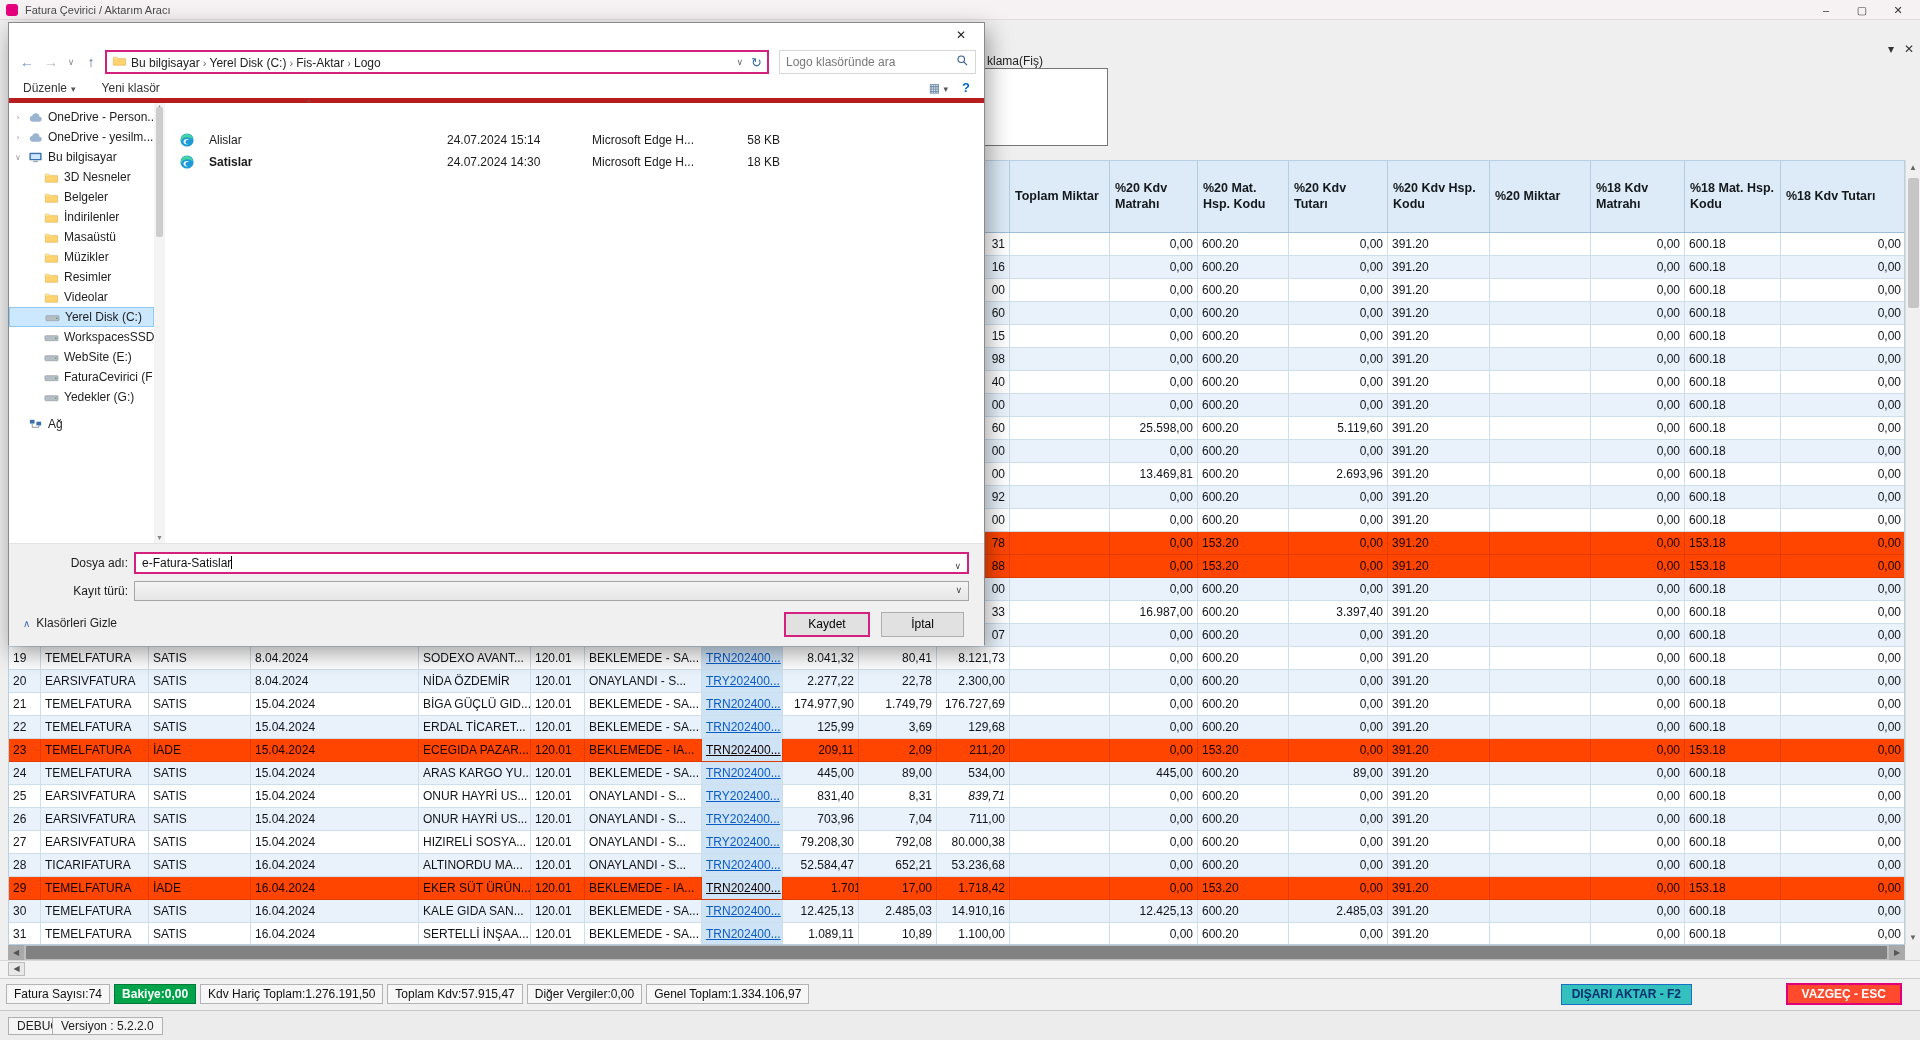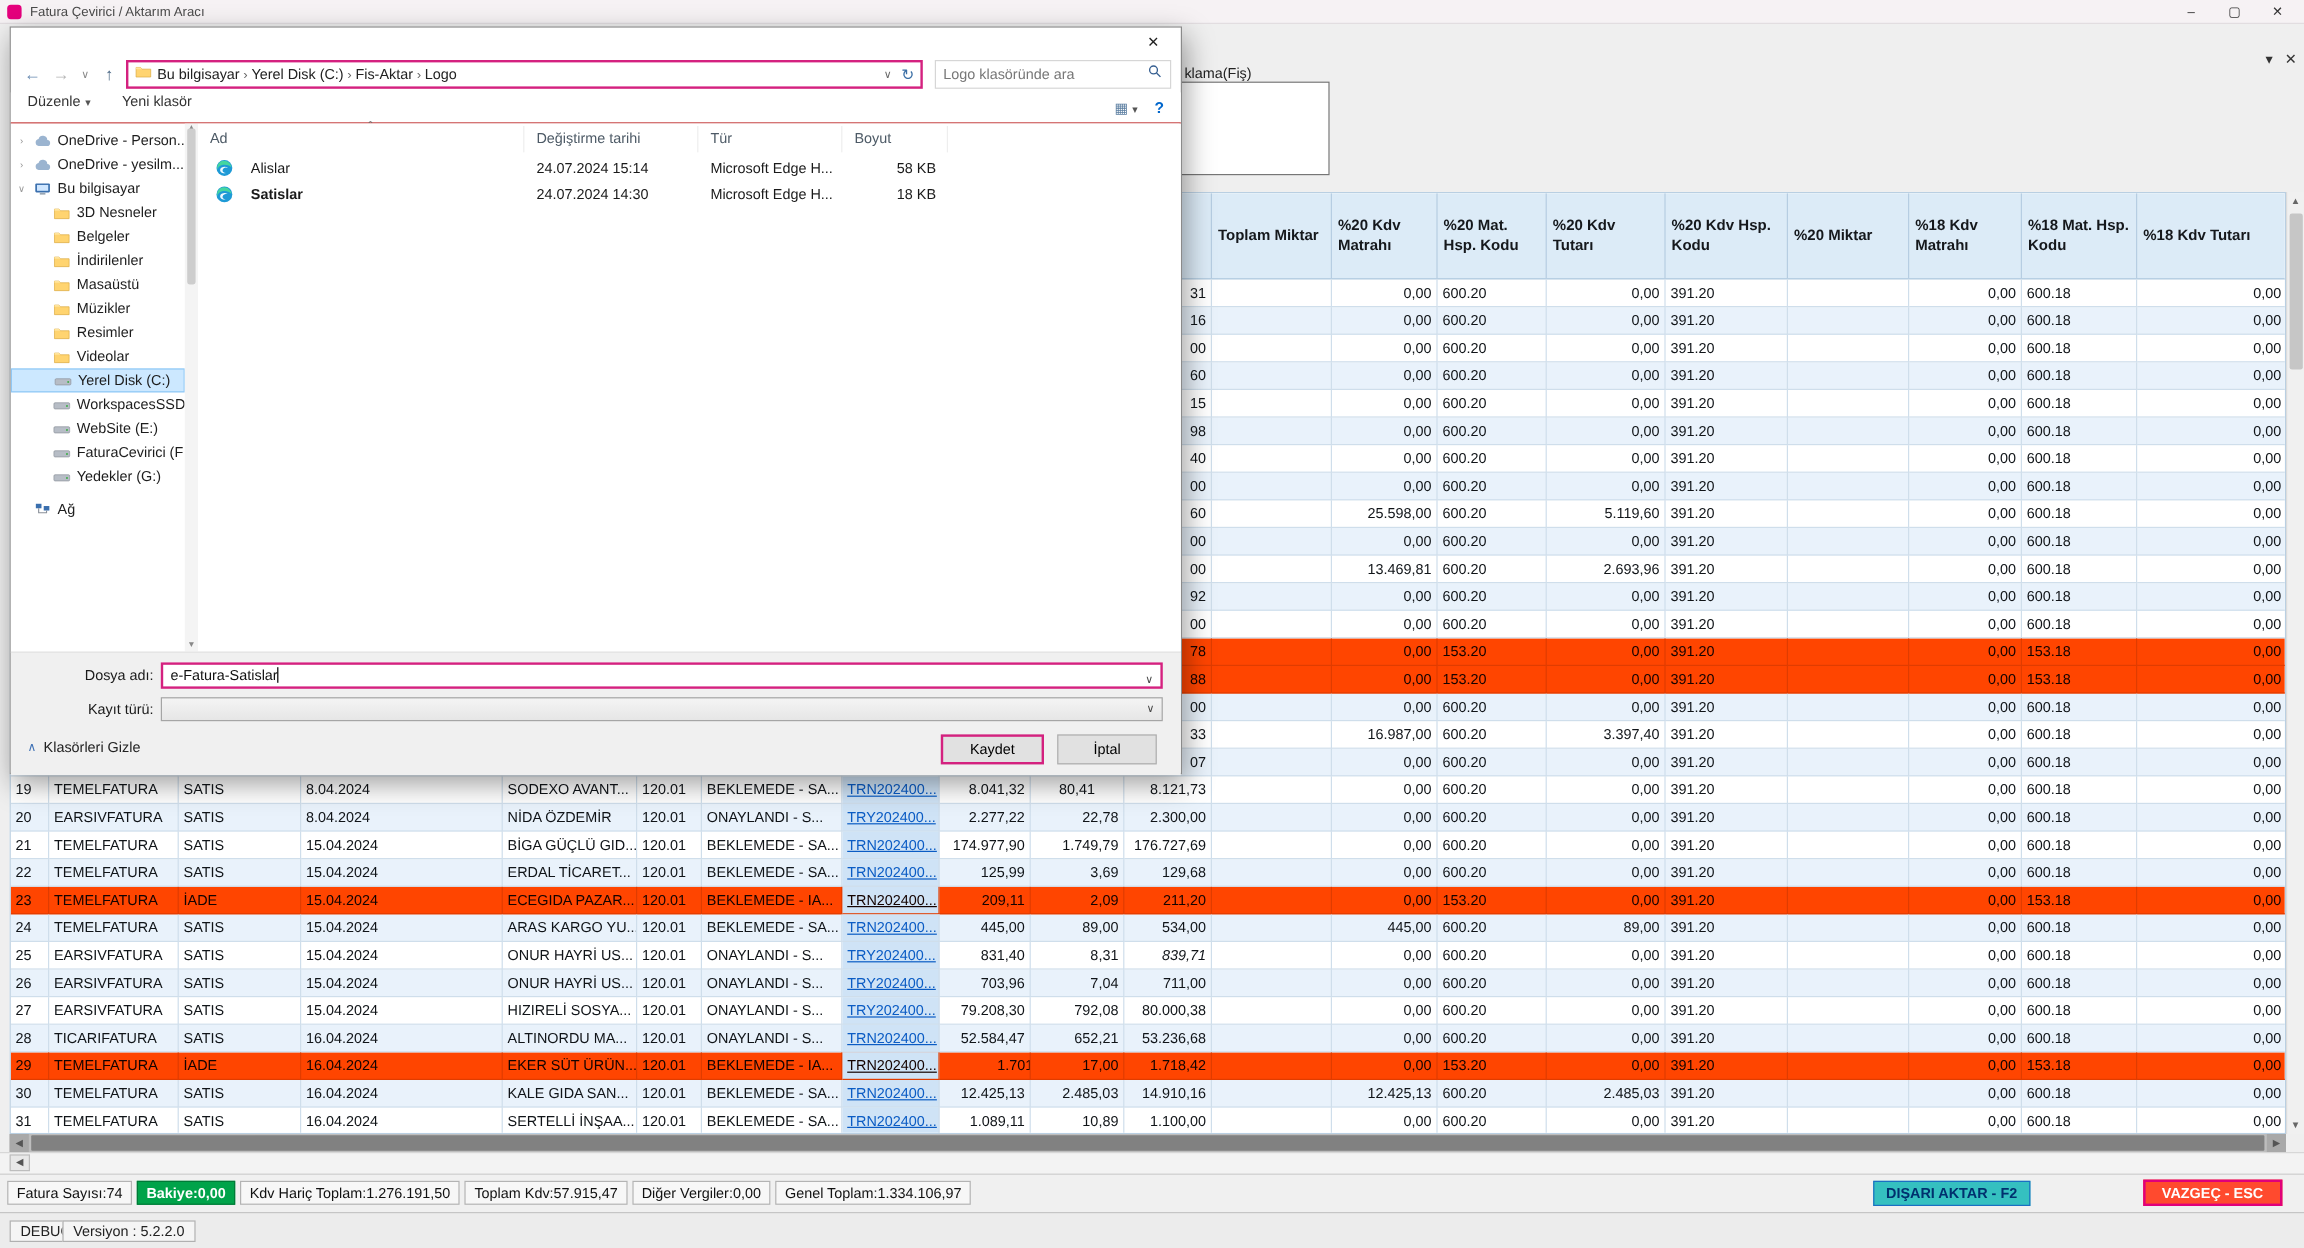--- a/index.html
+++ b/index.html
@@ -65,21 +65,21 @@
 .nav-arrow.small{font-size:9px;color:#888;width:12px}
 .nav-arrow.up{color:#4f6b88}
 .addr{flex:1 1 auto;height:24px;border:2px solid #d4217f;background:#fff;display:flex;align-items:center;padding:0 5px;gap:4px;overflow:hidden}
 .crumb{font-size:12px;color:#222;white-space:nowrap}
 .crumb-sep{font-size:11px;color:#666}
 .addr-right{margin-left:auto;display:flex;gap:8px;align-items:center}
 .addr-chev{font-size:9px;color:#666}
 .addr-refresh{font-size:13px;color:#3a6ea5}
 .searchbox{width:197px;height:24px;border:1px solid #d6d6d6;background:#fff;display:flex;align-items:center;padding:0 6px;margin-left:6px}
 .search-ph{font-size:12px;color:#777;flex:1 1 auto;white-space:nowrap;overflow:hidden}
-.d-tools{position:absolute;left:0;top:54px;right:0;height:26px;display:flex;padding:0 14px;gap:26px;border-bottom:1px solid #b91c1c;background:#fff}
+.d-tools{position:absolute;left:0;top:54px;right:0;height:26px;display:flex;align-items:center;padding:0 14px;gap:26px;border-bottom:5px solid #b91c1c;background:#fff}
 .tool{font-size:12px;color:#333}
 .tool .chev{font-size:9px;color:#555;margin-left:4px}
 .tools-right{margin-left:auto;display:flex;align-items:center;gap:14px}
 .view-ico{font-size:12px;color:#5a7da0}
 .help-ico{font-size:13px;color:#0066cc;font-weight:bold}
 .d-content{position:absolute;left:0;top:80px;right:0;height:440px;background:#fff}
 
 .d-side{position:absolute;left:0;top:0;width:145px;height:440px;overflow:hidden;padding-top:4px}
 .sb-item{height:20px;display:flex;align-items:center;gap:5px;font-size:12px;color:#1d1d1d;white-space:nowrap;overflow:hidden}
 .sb-item .exp{width:10px;font-size:8px;color:#999;text-align:center;flex:0 0 auto}
@@ -554,21 +554,21 @@
       <div class="gr">
         <div class="gc" style="width: 32px;">19</div>
         <div class="gc" style="width: 108px;">TEMELFATURA</div>
         <div class="gc" style="width: 102px;">SATIS</div>
         <div class="gc" style="width: 168px;">8.04.2024</div>
         <div class="gc" style="width: 112px;">SODEXO AVANT...</div>
         <div class="gc" style="width: 54px;">120.01</div>
         <div class="gc" style="width: 117px;">BEKLEMEDE - SA...</div>
         <div class="gc link" style="width: 81px;">TRN202400...</div>
         <div class="gc num" style="width: 76px;">8.041,32</div>
-        <div class="gc num" style="width: 78px; text-align: center;">80,41</div>
+        <div class="gc num" style="width: 78px;">80,41</div>
         <div class="gc num" style="width: 73px;">8.121,73</div>
         <div class="gc num" style="width: 100px;"></div>
         <div class="gc num" style="width: 88px;">0,00</div>
         <div class="gc" style="width: 91px;">600.20</div>
         <div class="gc num" style="width: 99px;">0,00</div>
         <div class="gc" style="width: 102px;">391.20</div>
         <div class="gc num" style="width: 101px;"></div>
         <div class="gc num" style="width: 94px;">0,00</div>
         <div class="gc" style="width: 96px;">600.18</div>
         <div class="gc num" style="width: 125px;">0,00</div>
@@ -1074,26 +1074,20 @@
           <span>Ağ</span>
         </div>
       </div>
     <div class="side-scroll">
       <span class="side-arr" style="top:0">▲</span>
       <div class="side-thumb"></div>
       <span class="side-arr" style="bottom:2px">▼</span>
     </div>
     <div class="d-files">
       <span class="sort-caret">ˆ</span>
-      <div class="fl-head" id="fl-head">
-          <span class="fl-h" style="width: 272px;">Ad</span>
-          <span class="fl-h" style="width: 145px;">Değiştirme tarihi</span>
-          <span class="fl-h" style="width: 120px;">Tür</span>
-          <span class="fl-h" style="width: 88px;">Boyut</span>
-        </div>
       <div id="fl-rows">
           <div class="fl-row" style="top: 26px;">
             <span class="fl-icon">
               <svg width="16" height="16" viewBox="0 0 16 16">
                 <circle cx="8" cy="8" r="6.6" fill="#1e9ad6"></circle>
                 <path d="M2.2 9.5C2.8 5.8 7.5 4.2 11.6 6c1.4.6 2.3 1.6 2.3 1.6-.3-3.2-3-5.6-6.4-5.6C4.3 2 2 4.8 2 7.8c0 .6.1 1.2.2 1.7z" fill="#45d6a0"></path>
                 <path d="M4.5 9.2c.4-2 3.6-3 6.3-1.7-1.7-.2-3.9.4-4.3 2.2-.3 1.4 1 2.4 2.7 2.4-2.2 1-5.2-.6-4.7-2.9z" fill="#eef9ff"></path>
               </svg>
             </span>
             <span class="fl-c" style="width: 238px;">Alislar</span>

